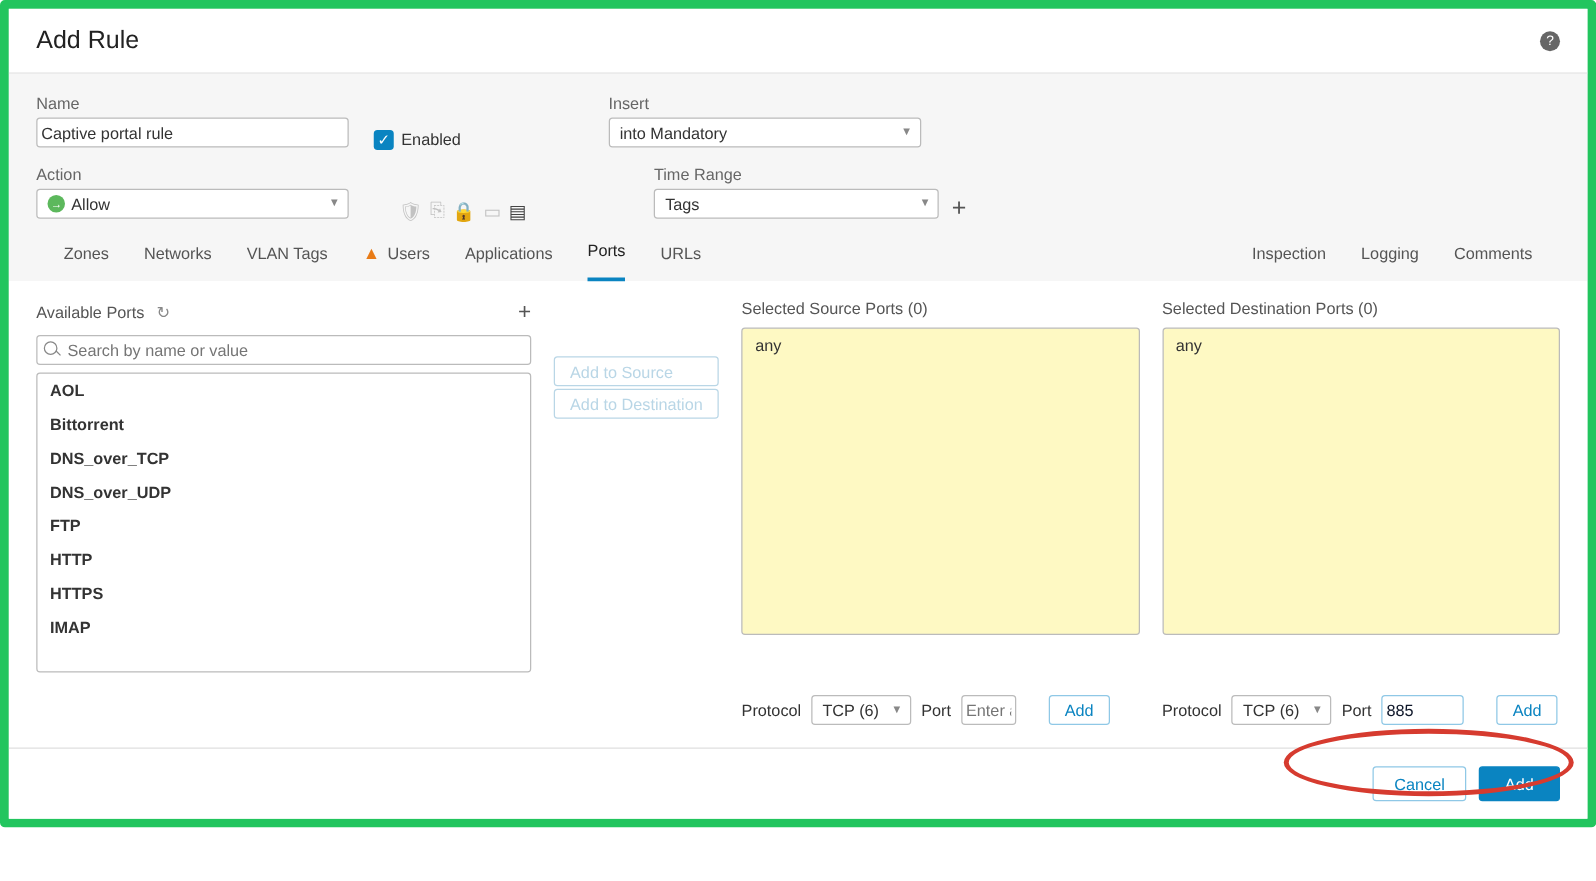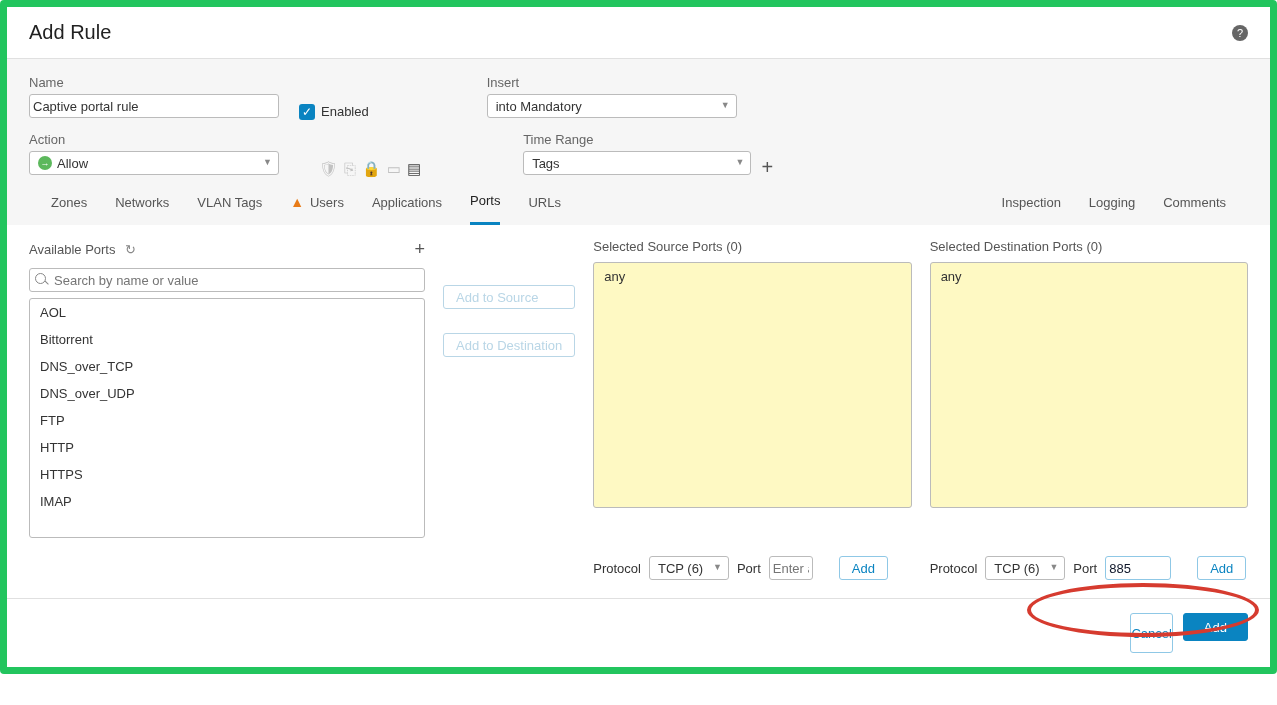--- a/index.html
+++ b/index.html
@@ -94,26 +94,27 @@
     content: ""; position: absolute; left: 6px; top: 5px; width: 9px; height: 9px;
     border: 1.2px solid #888; border-radius: 50%;
   }
   .search-wrap::after {
     content: ""; position: absolute; left: 15px; top: 14px; width: 5px; height: 1.4px;
     background: #888; transform: rotate(45deg);
   }
   .listbox {
     border: 1px solid #bbb; border-radius: 3px; height: 240px; overflow-y: auto;
     background: #fff;
+    font-weight: bold;
   }
   .listbox .item { padding: 6px 10px; font-size: 13px; color: #333; }
   .listbox::-webkit-scrollbar { width: 10px; }
   .listbox::-webkit-scrollbar-thumb { background: #ccc; border-radius: 5px; }
 
-  .col-transfer { display: flex; flex-direction: column; gap: 24px; padding-top: 46px; }
+  .col-transfer { display: flex; flex-direction: column; gap: 2px; padding-top: 46px; }
   .btn {
     border: 1px solid #bbb; border-radius: 3px; padding: 4px 12px;
     font-size: 13px; background: #fff; color: #333; cursor: pointer; height: 24px;
     display: inline-flex; align-items: center;
   }
   .btn.disabled { color: #b9d6e6; border-color: #b9d6e6; cursor: default; }
   .btn.link { color: #0a84c1; border-color: #8fc8e6; }
   .btn.primary { background: #0a84c1; color: #fff; border-color: #0a84c1; }
 
   .col-sel { flex: 1; display: flex; flex-direction: column; }
@@ -282,18 +283,18 @@
         </div>
         <span>Port</span>
         <input class="txt-input" style="width: 66px; border-color: rgb(143, 200, 230); color: #0f172a;" value="885">
         <span style="width:10px;"></span>
         <button class="btn link">Add</button>
       </div>
     </div>
   </div>
 
   <div class="footer-bar">
-    <button class="btn link" style="height:40px;padding:4px 0;">Cancel</button>
+    <button class="btn link" style="height:28px;padding:4px 16px;">Cancel</button>
     <button class="btn primary" style="height:28px;padding:4px 20px;">Add</button>
   </div>
 
   <div class="ellipse" style="left:1020px; top:576px; width:232px; height:54px;"></div>
 </div>
 
 </body></html>

